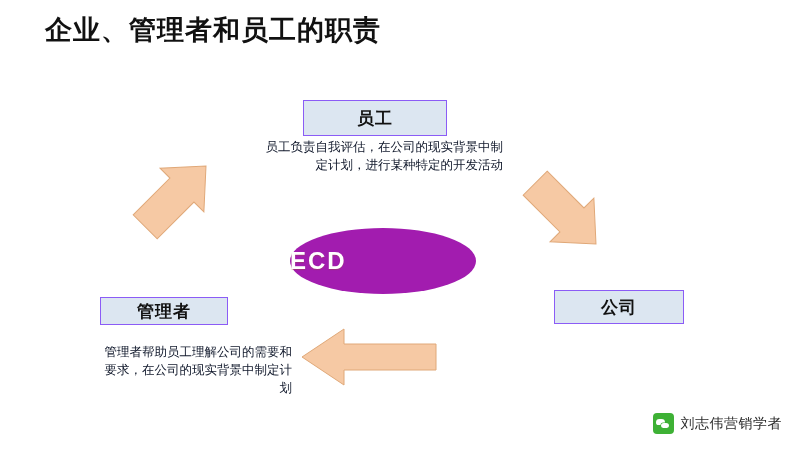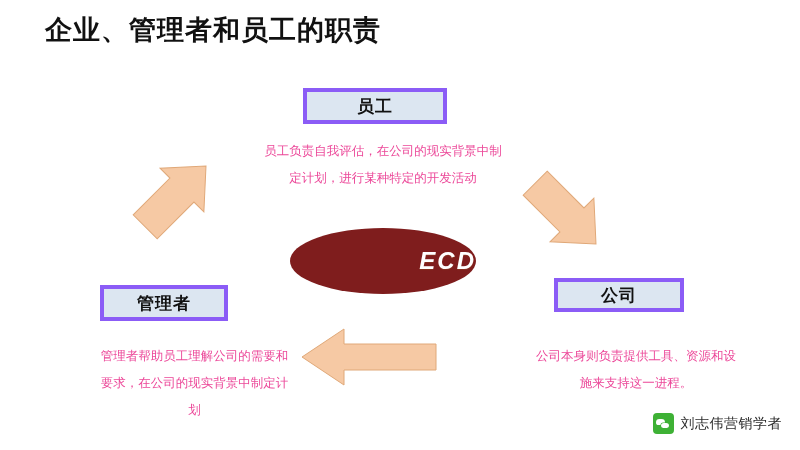--- a/index.html
+++ b/index.html
@@ -31,55 +31,56 @@
     letter-spacing: 1px;
     white-space: nowrap;
     margin-left: 27px;
   }
 
   
   .node-box {
     position: absolute;
     box-sizing: border-box;
     background: #dce6f1;
-    border: 4px solid #8b5cf6;
+    border: 1px solid #8b5cf6;
     display: flex;
     align-items: center;
     justify-content: center;
     font-size: 17px;
     font-weight: bold;
     color: #111111;
     letter-spacing: 1px;
+    margin-top: 12px;
   }
   .box-employee {
     left: 303px;
     top: 88px;
     width: 144px;
     height: 36px;
   }
   .box-company {
     left: 554px;
     top: 278px;
     width: 130px;
     height: 34px;
   }
   .box-manager {
     left: 100px;
     top: 285px;
     width: 128px;
-    height: 36px;
+    height: 28px;
   }
 
   
   .desc {
     position: absolute;
     font-size: 12.5px;
-    line-height: 27px;
-    color: #ec4899;
-    text-align: center;
+    line-height: 18px;
+    color: #0f172a;
+    text-align: right;
   }
   .desc-employee {
     left: 263px;
     top: 138px;
     width: 240px;
   }
   .desc-company {
     left: 536px;
     top: 343px;
     width: 200px;
@@ -90,26 +91,25 @@
     width: 195px;
   }
 
   
   .ellipse {
     position: absolute;
     left: 290px;
     top: 228px;
     width: 186px;
     height: 66px;
-    background: #7f1d1d;
+    background: #a21caf;
     border-radius: 50%;
     display: flex;
     align-items: center;
-    justify-content: flex-end;
-    font-style: italic;
+    justify-content: flex-start;
   }
   .ellipse-label {
     font-size: 24px;
     font-weight: bold;
     color: #ffffff;
     letter-spacing: 2px;
     text-shadow: 0 1px 1px rgba(150,90,40,0.35);
   }
 
   
@@ -176,21 +176,20 @@
   <div class="title">企业、管理者和员工的职责</div>
 
   <div class="node-box box-employee">
     <span>员工</span>
   </div>
   <div class="desc desc-employee">员工负责自我评估，在公司的现实背景中制定计划，进行某种特定的开发活动</div>
 
   <div class="node-box box-company">
     <span>公司</span>
   </div>
-  <div class="desc desc-company">公司本身则负责提供工具、资源和设施来支持这一进程。</div>
 
   <div class="node-box box-manager">
     <span>管理者</span>
   </div>
   <div class="desc desc-manager">管理者帮助员工理解公司的需要和要求，在公司的现实背景中制定计划</div>
 
   <div class="ellipse">
     <span class="ellipse-label">ECD</span>
   </div>
 

